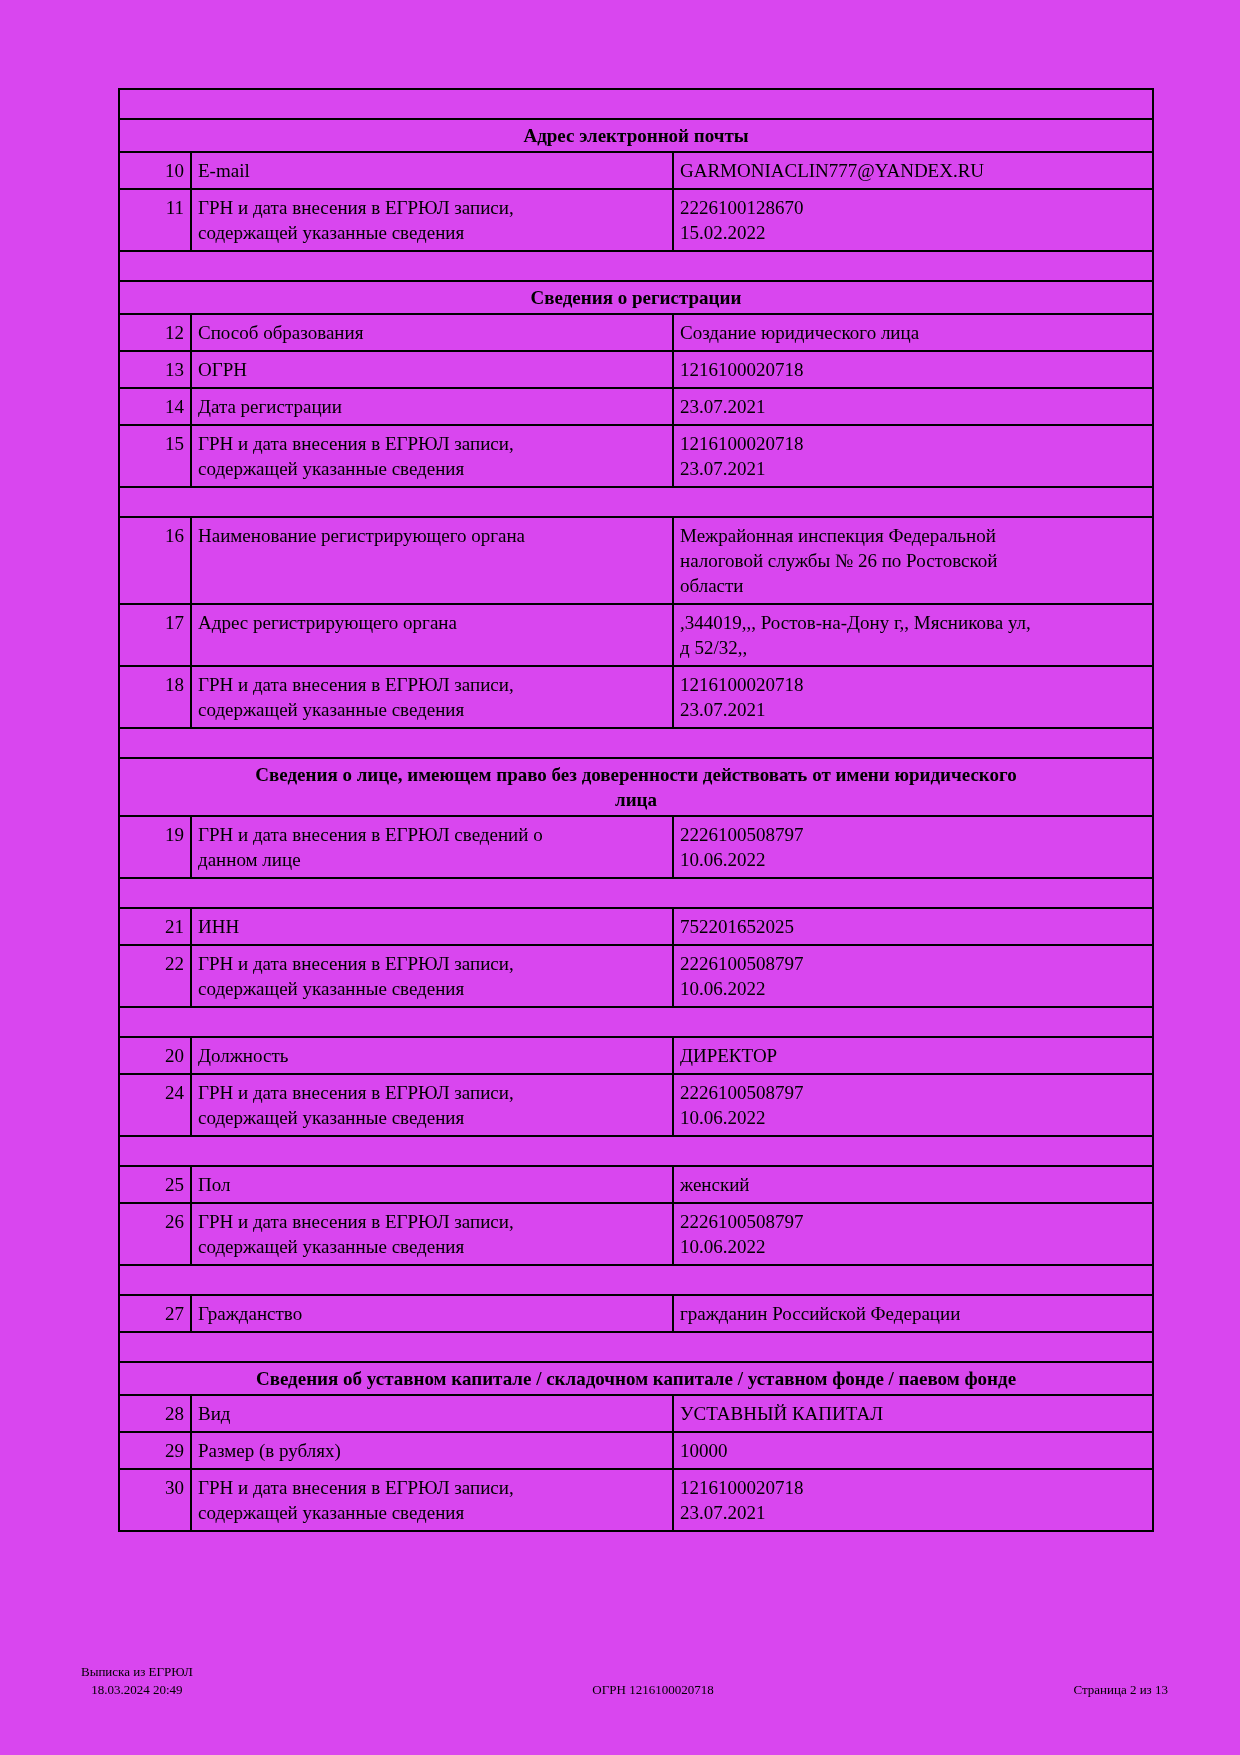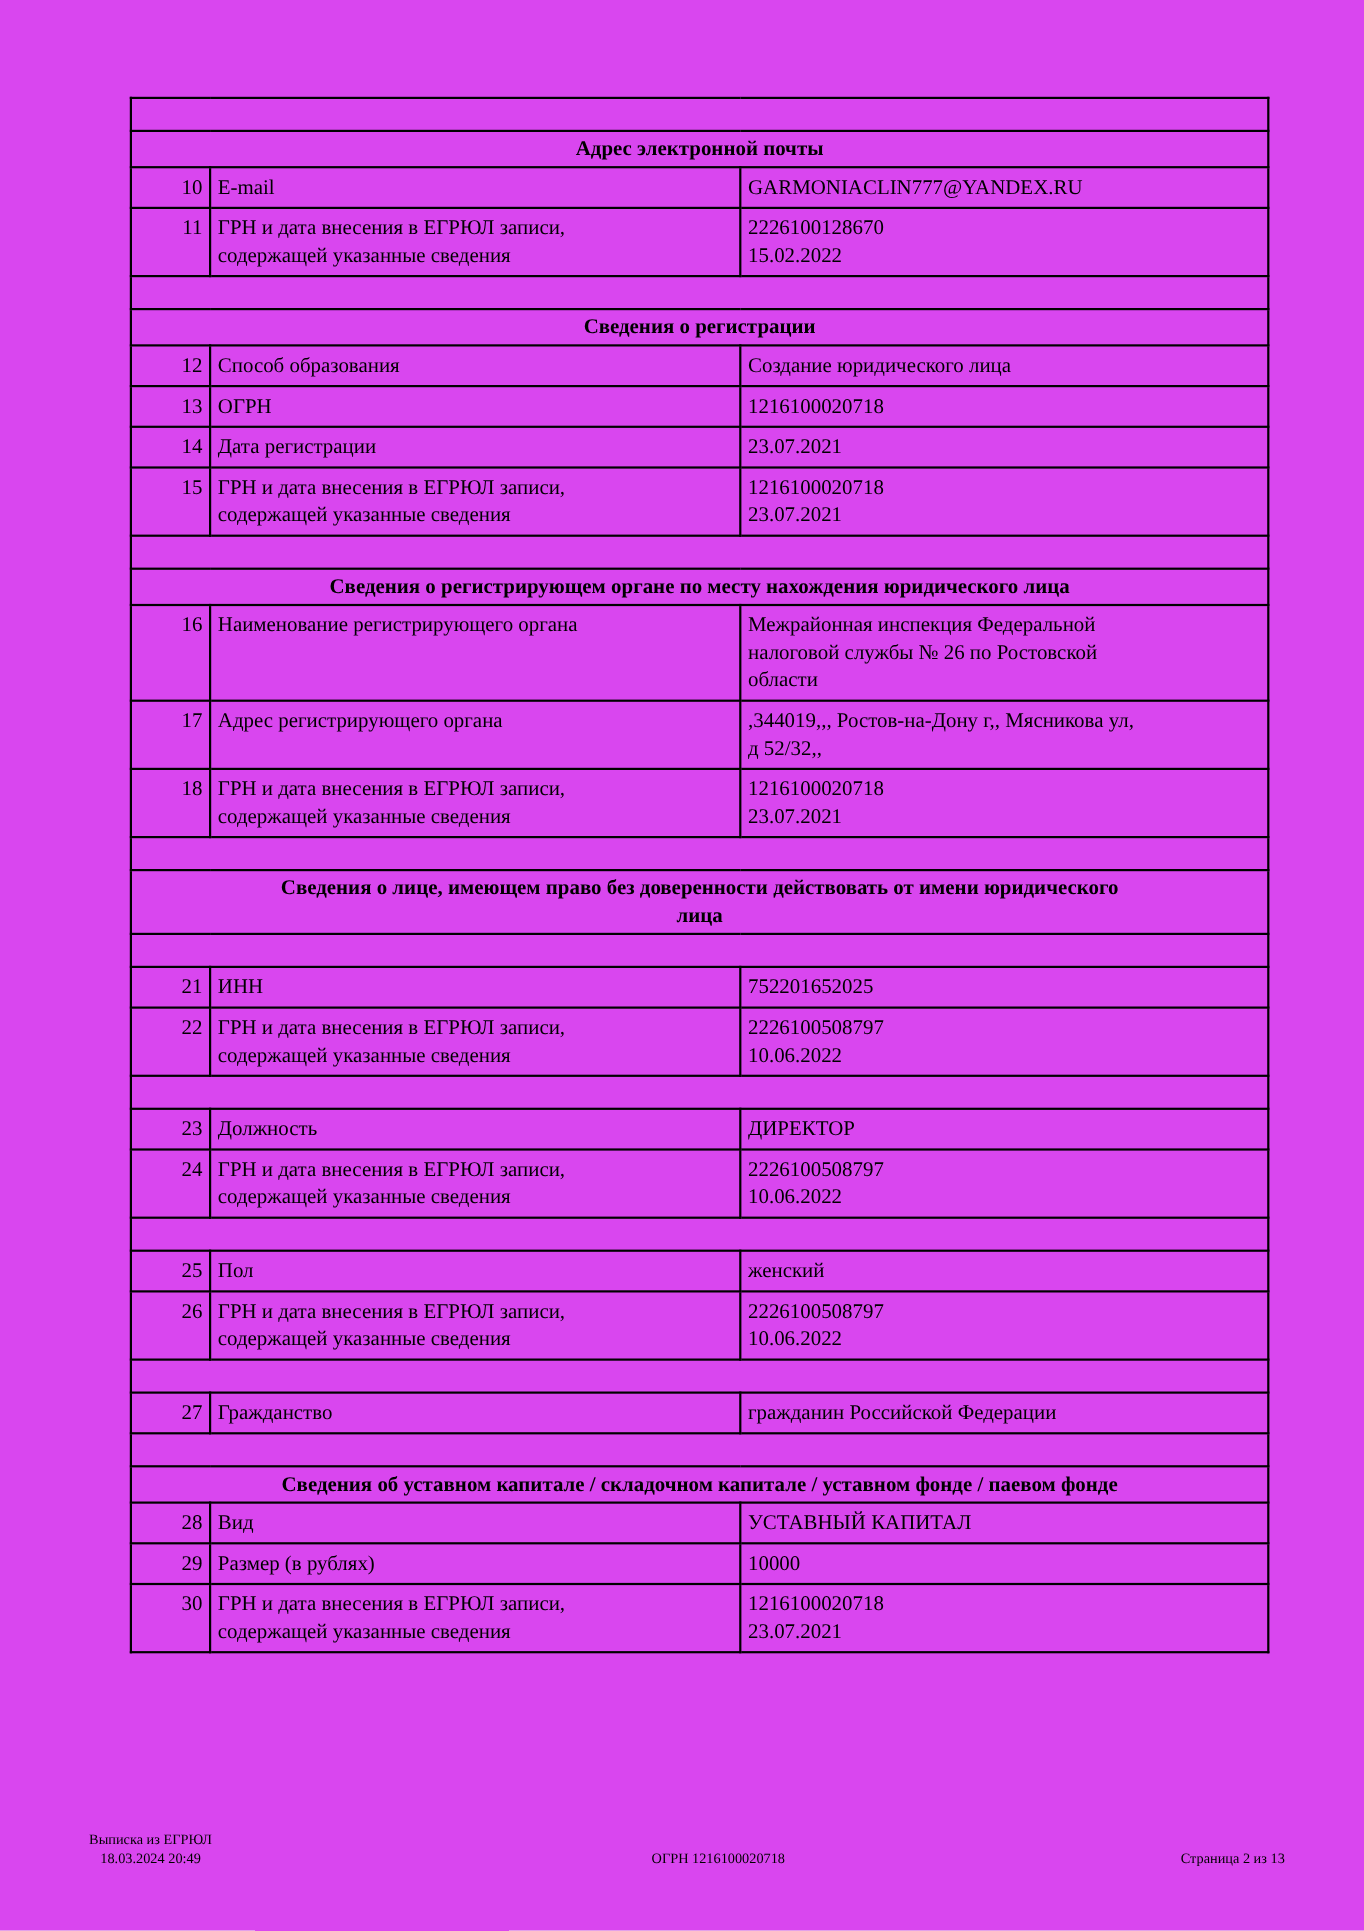--- a/index.html
+++ b/index.html
@@ -102,23 +102,20 @@
         <tr class="data">
           <td class="num">15</td>
           <td class="label">ГРН и дата внесения в ЕГРЮЛ записи,
 содержащей указанные сведения</td>
           <td class="value">1216100020718
 23.07.2021</td>
         </tr>
         <tr class="spacer">
           <td colspan="3"></td>
         </tr>
-        <tr class="section">
-          <td colspan="3">Сведения о регистрирующем органе по месту нахождения юридического лица</td>
-        </tr>
         <tr class="data">
           <td class="num">16</td>
           <td class="label">Наименование регистрирующего органа</td>
           <td class="value">Межрайонная инспекция Федеральной
 налоговой службы № 26 по Ростовской
 области</td>
         </tr>
         <tr class="data">
           <td class="num">17</td>
           <td class="label">Адрес регистрирующего органа</td>
@@ -132,40 +129,47 @@
           <td class="value">1216100020718
 23.07.2021</td>
         </tr>
         <tr class="spacer">
           <td colspan="3"></td>
         </tr>
         <tr class="section">
           <td colspan="3">Сведения о лице, имеющем право без доверенности действовать от имени юридического
 лица</td>
         </tr>
+        <tr class="data">
+          <td class="num">19</td>
+          <td class="label">ГРН и дата внесения в ЕГРЮЛ сведений о
+данном лице</td>
+          <td class="value">2226100508797
+10.06.2022</td>
+        </tr>
         <tr class="spacer">
           <td colspan="3"></td>
         </tr>
         <tr class="data">
           <td class="num">21</td>
           <td class="label">ИНН</td>
           <td class="value">752201652025</td>
         </tr>
         <tr class="data">
           <td class="num">22</td>
           <td class="label">ГРН и дата внесения в ЕГРЮЛ записи,
 содержащей указанные сведения</td>
           <td class="value">2226100508797
 10.06.2022</td>
         </tr>
         <tr class="spacer">
           <td colspan="3"></td>
         </tr>
         <tr class="data">
-          <td class="num">23</td>
+          <td class="num">20</td>
           <td class="label">Должность</td>
           <td class="value">ДИРЕКТОР</td>
         </tr>
         <tr class="data">
           <td class="num">24</td>
           <td class="label">ГРН и дата внесения в ЕГРЮЛ записи,
 содержащей указанные сведения</td>
           <td class="value">2226100508797
 10.06.2022</td>
         </tr>

